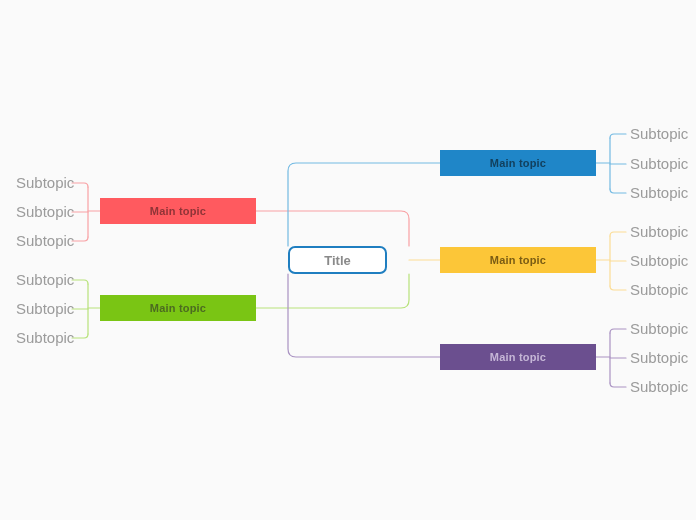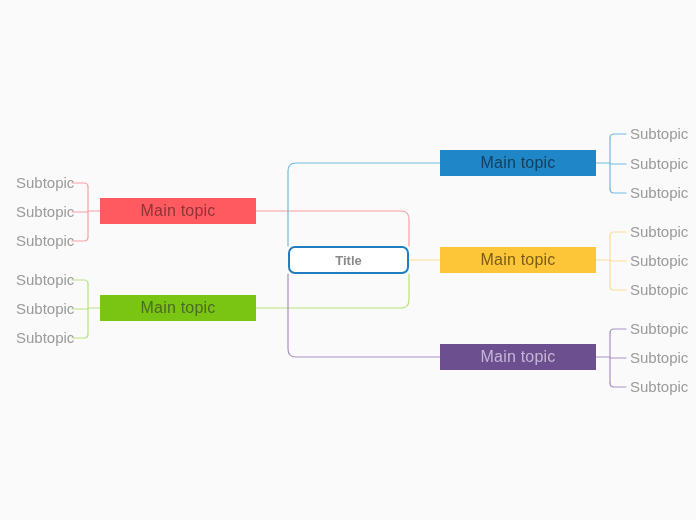--- a/index.html
+++ b/index.html
@@ -27,22 +27,22 @@
   }
   .node {
     position: absolute;
     box-sizing: border-box;
     display: flex;
     align-items: center;
     justify-content: center;
   }
   .main-topic {
     height: 26px;
-    font-size: 16px;
-    font-weight: normal;
+    font-size: 11px;
+    font-weight: bold;
     letter-spacing: 0.2px;
   }
   .title-node {
     border: 2px solid #1f7ec0;
     border-radius: 7px;
     background: #ffffff;
     color: #8a8a8a;
     font-size: 13px;
     font-weight: bold;
     height: 28px;
@@ -93,21 +93,21 @@
       <path d="M 610 261 L 626 261" fill="none" stroke="#fbdc94" stroke-width="1.2" stroke-linecap="round" stroke-linejoin="round"></path>
       <path d="M 610 286 Q 610 290 614 290 L 626 290" fill="none" stroke="#fbdc94" stroke-width="1.2" stroke-linecap="round" stroke-linejoin="round"></path>
       <path d="M 288 274 L 288 349 Q 288 357 296 357 L 440 357" fill="none" stroke="#a992c2" stroke-width="1.2" stroke-linecap="round" stroke-linejoin="round"></path>
       <path d="M 596 357 L 610 357" fill="none" stroke="#a992c2" stroke-width="1.2" stroke-linecap="round" stroke-linejoin="round"></path>
       <path d="M 610 333 L 610 383" fill="none" stroke="#a992c2" stroke-width="1.2" stroke-linecap="round" stroke-linejoin="round"></path>
       <path d="M 610 333 Q 610 329 614 329 L 626 329" fill="none" stroke="#a992c2" stroke-width="1.2" stroke-linecap="round" stroke-linejoin="round"></path>
       <path d="M 610 358 L 626 358" fill="none" stroke="#a992c2" stroke-width="1.2" stroke-linecap="round" stroke-linejoin="round"></path>
       <path d="M 610 383 Q 610 387 614 387 L 626 387" fill="none" stroke="#a992c2" stroke-width="1.2" stroke-linecap="round" stroke-linejoin="round"></path>
     </svg>
 
-  <div class="node title-node" id="title-node" style="left: 288px; top: 246px; width: 121px; height: 28px; border-color: rgb(31, 126, 192); color: rgb(138, 138, 138);">
+  <div class="node title-node" id="title-node" style="left: 288px; top: 246px; width: 99px; height: 28px; border-color: rgb(31, 126, 192); color: rgb(138, 138, 138);">
     <span>Title</span>
   </div>
 
   <div id="nodes-layer">
       <div class="node main-topic" style="left: 100px; top: 198px; width: 156px; height: 26px; background: rgb(255, 90, 95); color: rgb(143, 52, 55);">
         <span>Main topic</span>
       </div>
       <div class="subtopic left" style="top: 176px; left: 16px;">Subtopic</div>
       <div class="subtopic left" style="top: 205px; left: 16px;">Subtopic</div>
       <div class="subtopic left" style="top: 234px; left: 16px;">Subtopic</div>

